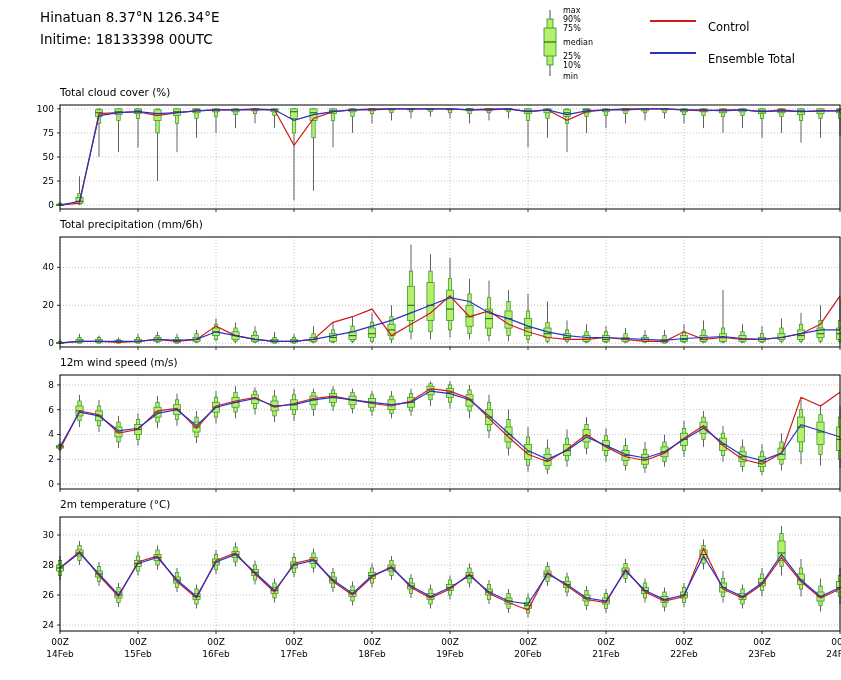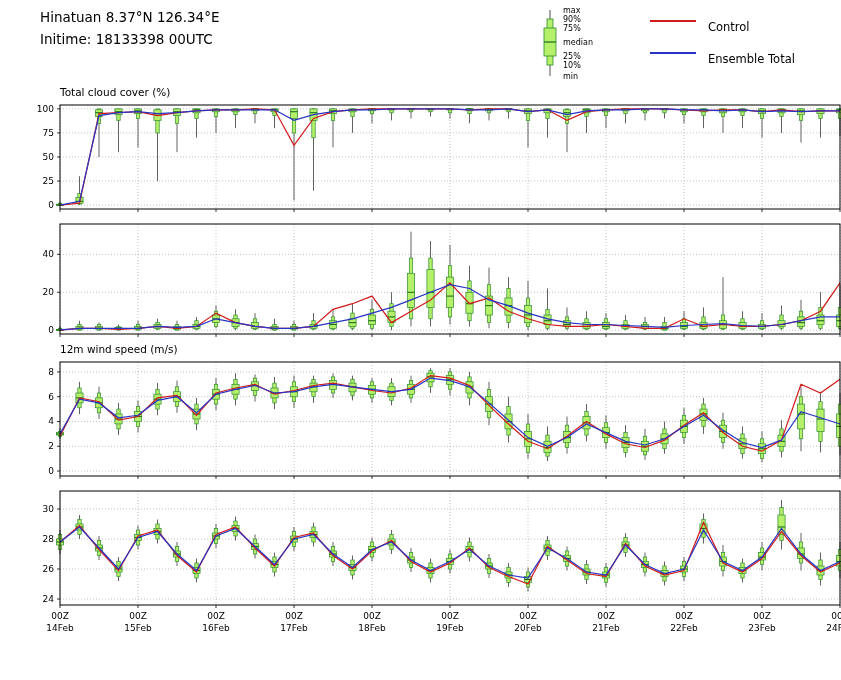--- a/index.html
+++ b/index.html
@@ -256,20 +256,21 @@
         <rect x="816.3" y="9.9" width="3.4" height="9.6" fill="#b5f06a" stroke="#2e8b2e" stroke-width="0.7"></rect>
         <rect x="814.4" y="9.9" width="7.2" height="3.9" fill="#b5f06a" stroke="#2e8b2e" stroke-width="0.7"></rect>
         <line x1="814.4" y1="10.8" x2="821.6" y2="10.8" stroke="#1d6f1d" stroke-width="1.1"></line>
         <polyline points="38.0,106.1 57.5,104.2 77.0,14.7 96.5,13.7 116.0,12.7 135.5,16.6 155.0,13.7 174.5,11.8 194.0,10.8 213.5,10.8 233.0,9.9 252.5,10.8 272.0,46.4 291.5,19.5 311.0,12.7 330.5,10.8 350.0,9.9 369.5,9.9 389.0,9.9 408.5,9.9 428.0,9.9 447.5,10.8 467.0,9.9 486.5,9.9 506.0,12.7 525.5,10.8 545.0,21.4 564.5,12.7 584.0,10.8 603.5,9.9 623.0,9.9 642.5,9.9 662.0,10.8 681.5,11.8 701.0,10.8 720.5,10.8 740.0,12.7 759.5,10.8 779.0,12.7 798.5,11.8 818.0,11.8" fill="none" stroke="#d11a1a" stroke-width="1.2"></polyline>
         <polyline points="38.0,106.1 57.5,102.3 77.0,16.6 96.5,13.7 116.0,12.7 135.5,14.7 155.0,13.7 174.5,11.8 194.0,10.8 213.5,10.8 233.0,10.8 252.5,10.8 272.0,21.4 291.5,15.6 311.0,12.7 330.5,10.8 350.0,10.8 369.5,9.9 389.0,9.9 408.5,9.9 428.0,9.9 447.5,10.8 467.0,10.8 486.5,9.9 506.0,12.7 525.5,10.8 545.0,15.6 564.5,11.8 584.0,10.8 603.5,10.8 623.0,9.9 642.5,9.9 662.0,10.8 681.5,10.8 701.0,11.8 720.5,10.8 740.0,12.7 759.5,11.8 779.0,12.7 798.5,11.8 818.0,11.8" fill="none" stroke="#2733c4" stroke-width="1.2"></polyline>
         <rect x="38" y="6" width="780" height="104" fill="none" stroke="#000" stroke-width="1"></rect>
       </svg>
   </div>
 
   <div class="panel">
+    <div class="panel-title">Total precipitation (mm/6h)</div>
     <svg width="841" height="121" viewBox="0 0 841 121">
         <line x1="38" y1="6" x2="38" y2="116" stroke="#9a9a9a" stroke-width="0.6" stroke-dasharray="1,2"></line>
         <line x1="38" y1="116" x2="38" y2="119" stroke="#000" stroke-width="0.8"></line>
         <line x1="116" y1="6" x2="116" y2="116" stroke="#9a9a9a" stroke-width="0.6" stroke-dasharray="1,2"></line>
         <line x1="116" y1="116" x2="116" y2="119" stroke="#000" stroke-width="0.8"></line>
         <line x1="194" y1="6" x2="194" y2="116" stroke="#9a9a9a" stroke-width="0.6" stroke-dasharray="1,2"></line>
         <line x1="194" y1="116" x2="194" y2="119" stroke="#000" stroke-width="0.8"></line>
         <line x1="272" y1="6" x2="272" y2="116" stroke="#9a9a9a" stroke-width="0.6" stroke-dasharray="1,2"></line>
         <line x1="272" y1="116" x2="272" y2="119" stroke="#000" stroke-width="0.8"></line>
         <line x1="350" y1="6" x2="350" y2="116" stroke="#9a9a9a" stroke-width="0.6" stroke-dasharray="1,2"></line>
@@ -669,20 +670,21 @@
         <rect x="816.3" y="48.1" width="3.4" height="42.1" fill="#b5f06a" stroke="#2e8b2e" stroke-width="0.7"></rect>
         <rect x="814.4" y="58.0" width="7.2" height="23.5" fill="#b5f06a" stroke="#2e8b2e" stroke-width="0.7"></rect>
         <line x1="814.4" y1="70.4" x2="821.6" y2="70.4" stroke="#1d6f1d" stroke-width="1.1"></line>
         <polyline points="38.0,80.3 57.5,41.9 77.0,45.7 96.5,64.2 116.0,60.5 135.5,41.9 155.0,39.5 174.5,59.3 194.0,37.0 213.5,32.0 233.0,28.3 252.5,38.2 272.0,34.5 291.5,29.5 311.0,27.1 330.5,30.8 350.0,34.5 369.5,37.0 389.0,32.0 408.5,19.6 428.0,22.1 447.5,29.5 467.0,49.4 486.5,68.0 506.0,85.3 525.5,92.7 545.0,80.3 564.5,65.5 584.0,77.9 603.5,87.8 623.0,91.5 642.5,84.1 662.0,69.2 681.5,56.8 701.0,76.6 720.5,90.3 740.0,95.2 759.5,84.1 779.0,28.3 798.5,37.0 818.0,23.3" fill="none" stroke="#d11a1a" stroke-width="1.2"></polyline>
         <polyline points="38.0,77.9 57.5,43.2 77.0,46.9 96.5,61.8 116.0,59.3 135.5,44.4 155.0,40.7 174.5,56.8 194.0,38.2 213.5,33.3 233.0,29.5 252.5,37.0 272.0,35.7 291.5,30.8 311.0,28.3 330.5,30.8 350.0,33.3 369.5,35.7 389.0,33.3 408.5,22.1 428.0,24.6 447.5,30.8 467.0,46.9 486.5,64.2 506.0,81.6 525.5,90.3 545.0,81.6 564.5,68.0 584.0,76.6 603.5,85.3 623.0,89.0 642.5,82.8 662.0,70.4 681.5,59.3 701.0,74.2 720.5,86.5 740.0,91.5 759.5,84.1 779.0,55.6 798.5,61.8 818.0,68.0" fill="none" stroke="#2733c4" stroke-width="1.2"></polyline>
         <rect x="38" y="6" width="780" height="114" fill="none" stroke="#000" stroke-width="1"></rect>
       </svg>
   </div>
 
   <div class="panel">
+    <div class="panel-title">2m temperature (°C)</div>
     <svg width="841" height="152" viewBox="0 0 841 152">
         <line x1="38" y1="6" x2="38" y2="120" stroke="#9a9a9a" stroke-width="0.6" stroke-dasharray="1,2"></line>
         <line x1="38" y1="120" x2="38" y2="123" stroke="#000" stroke-width="0.8"></line>
         <line x1="116" y1="6" x2="116" y2="120" stroke="#9a9a9a" stroke-width="0.6" stroke-dasharray="1,2"></line>
         <line x1="116" y1="120" x2="116" y2="123" stroke="#000" stroke-width="0.8"></line>
         <line x1="194" y1="6" x2="194" y2="120" stroke="#9a9a9a" stroke-width="0.6" stroke-dasharray="1,2"></line>
         <line x1="194" y1="120" x2="194" y2="123" stroke="#000" stroke-width="0.8"></line>
         <line x1="272" y1="6" x2="272" y2="120" stroke="#9a9a9a" stroke-width="0.6" stroke-dasharray="1,2"></line>
         <line x1="272" y1="120" x2="272" y2="123" stroke="#000" stroke-width="0.8"></line>
         <line x1="350" y1="6" x2="350" y2="120" stroke="#9a9a9a" stroke-width="0.6" stroke-dasharray="1,2"></line>

